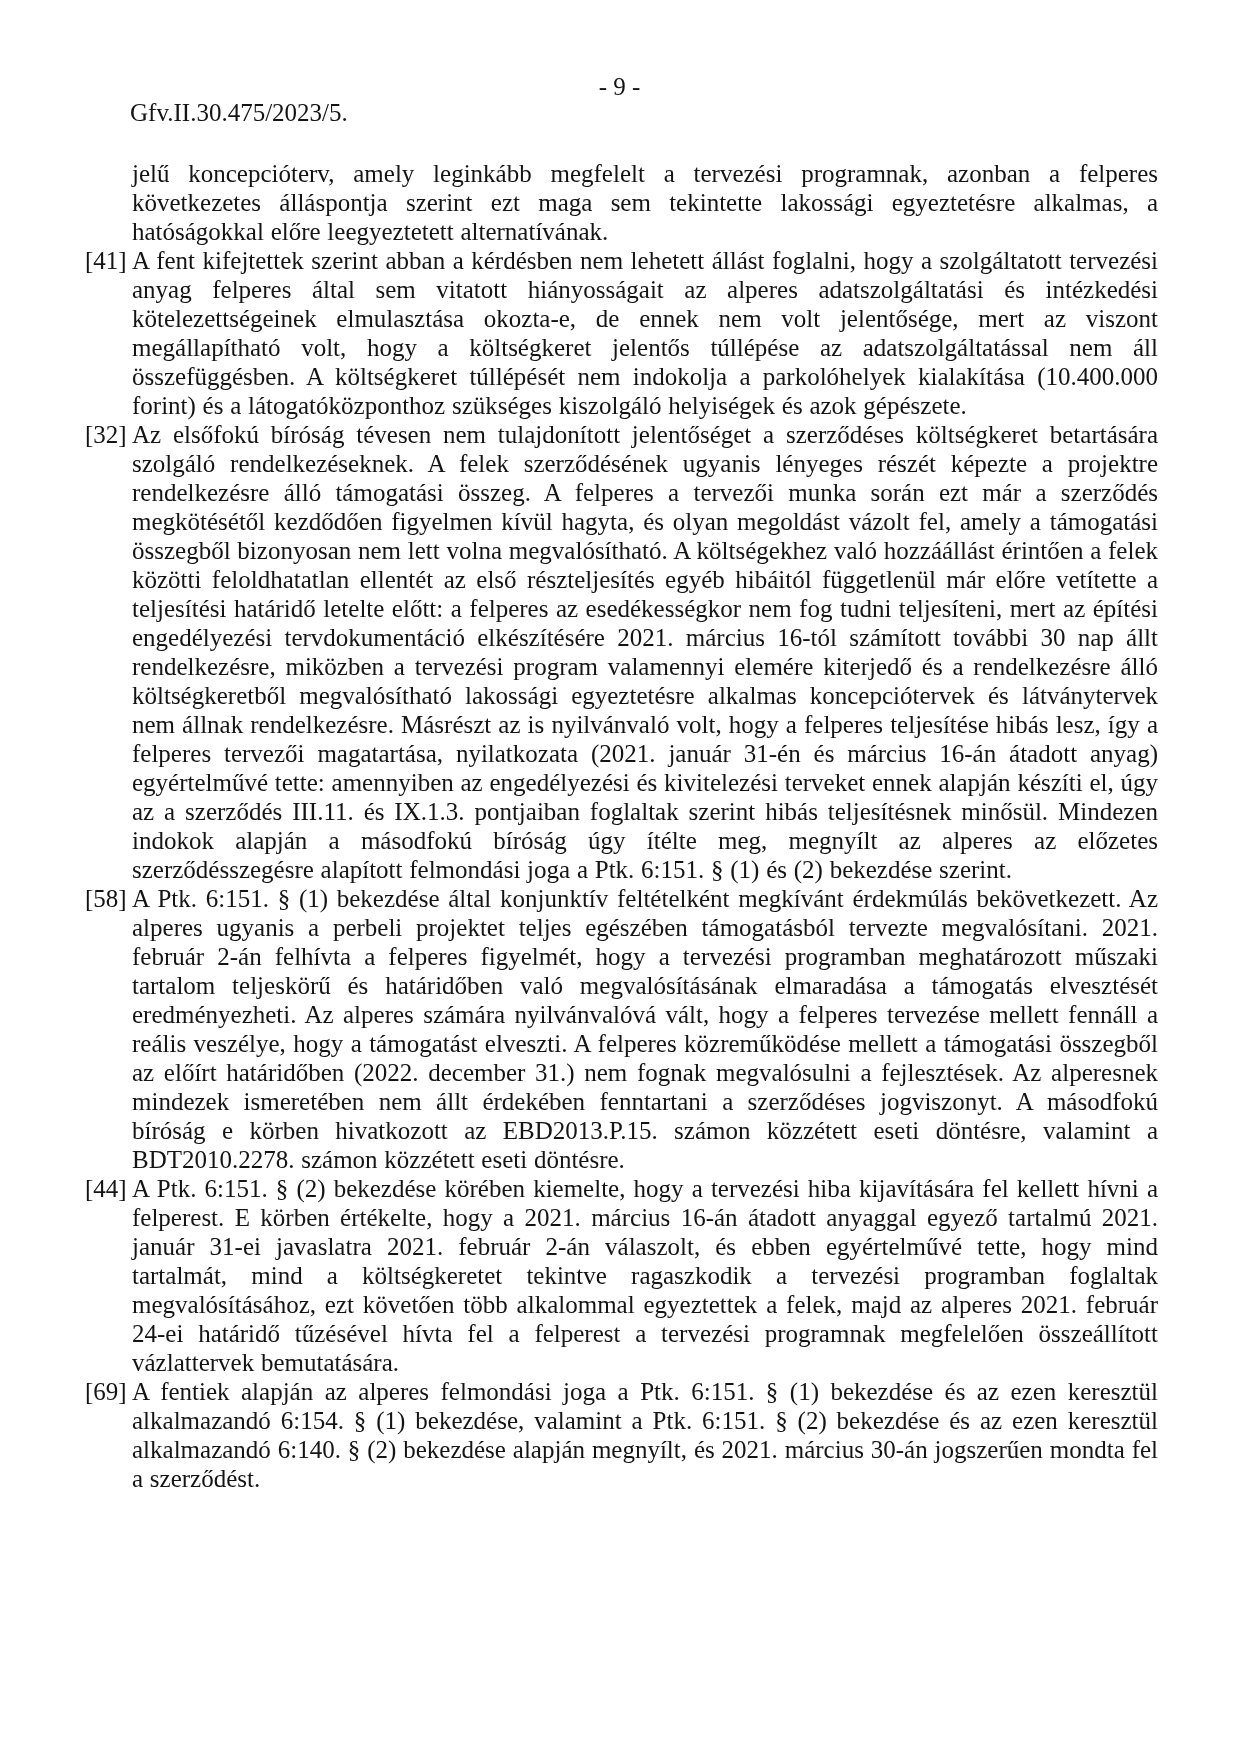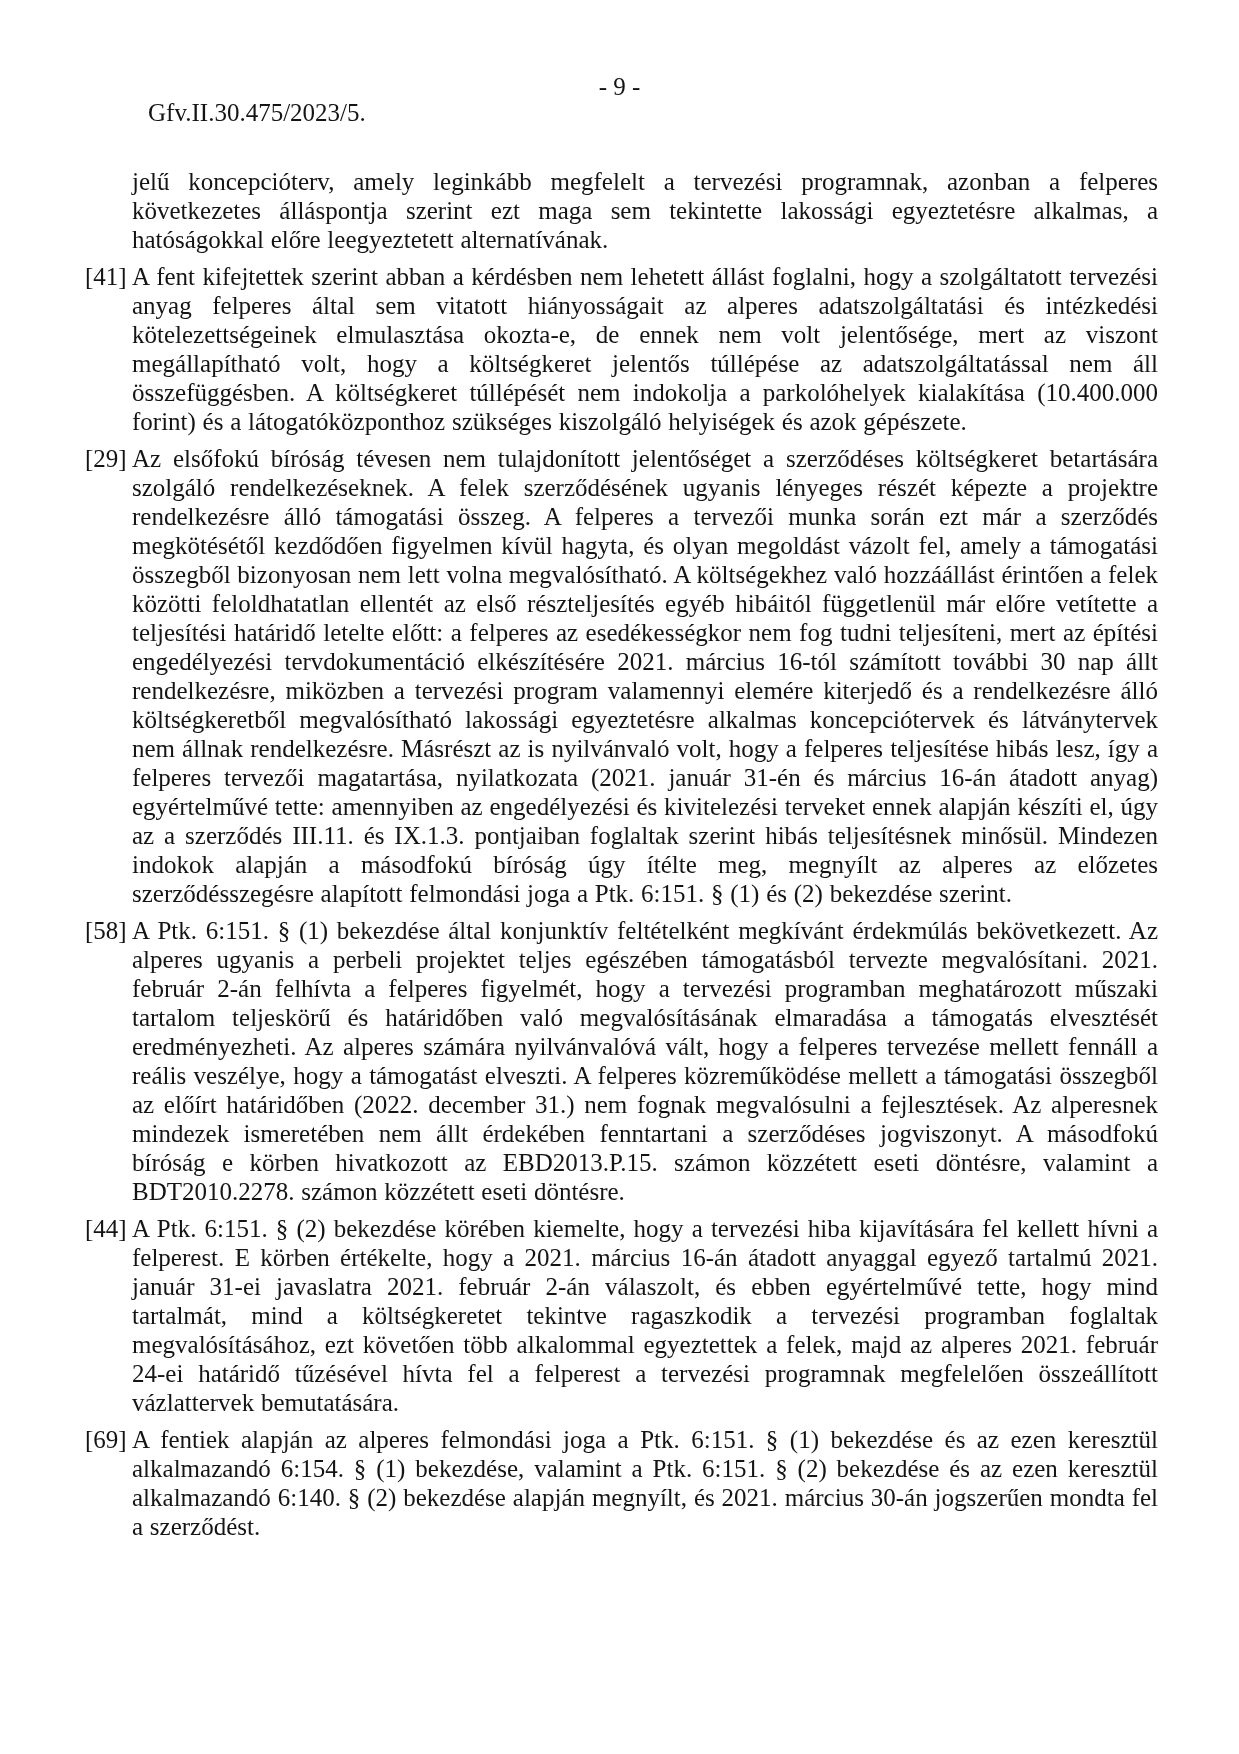--- a/index.html
+++ b/index.html
@@ -22,38 +22,37 @@
     top: 72px;
     left: 0;
     width: 100%;
     text-align: center;
     line-height: 29px;
     white-space: pre;
   }
   .case-number {
     position: absolute;
     top: 98px;
-    left: 148px;
+    left: 130px;
     line-height: 29px;
     white-space: pre;
   }
   .doc-body {
     position: absolute;
     top: 159px;
     left: 132px;
     width: 1026px;
   }
   .para {
     position: relative;
     text-align: justify;
     text-justify: inter-word;
     line-height: 29px;
     hyphens: none;
     word-spacing: 0.5px;
-    margin-top: 8px;
   }
   .para-num {
     position: absolute;
     left: -47px;
     top: 0;
     line-height: 29px;
     text-align: right;
   }
 </style>
 </head>
@@ -71,21 +70,21 @@
       <span class="para-num"></span>
       <span class="para-text">jelű koncepcióterv, amely leginkább megfelelt a tervezési programnak, azonban a felperes következetes álláspontja szerint ezt maga sem tekintette lakossági egyeztetésre alkalmas, a hatóságokkal előre leegyeztetett alternatívának.</span>
     </div>
 
     <div class="para">
       <span class="para-num">[41]</span>
       <span class="para-text">A fent kifejtettek szerint abban a kérdésben nem lehetett állást foglalni, hogy a szolgáltatott tervezési anyag felperes által sem vitatott hiányosságait az alperes adatszolgáltatási és intézkedési kötelezettségeinek elmulasztása okozta-e, de ennek nem volt jelentősége, mert az viszont megállapítható volt, hogy a költségkeret jelentős túllépése az adatszolgáltatással nem áll összefüggésben. A költségkeret túllépését nem indokolja a parkolóhelyek kialakítása (10.400.000 forint) és a látogatóközponthoz szükséges kiszolgáló helyiségek és azok gépészete.</span>
     </div>
 
     <div class="para">
-      <span class="para-num">[29]</span>
+      <span class="para-num">[32]</span>
       <span class="para-text">Az elsőfokú bíróság tévesen nem tulajdonított jelentőséget a szerződéses költségkeret betartására szolgáló rendelkezéseknek. A felek szerződésének ugyanis lényeges részét képezte a projektre rendelkezésre álló támogatási összeg. A felperes a tervezői munka során ezt már a szerződés megkötésétől kezdődően figyelmen kívül hagyta, és olyan megoldást vázolt fel, amely a támogatási összegből bizonyosan nem lett volna megvalósítható. A költségekhez való hozzáállást érintően a felek közötti feloldhatatlan ellentét az első részteljesítés egyéb hibáitól függetlenül már előre vetítette a teljesítési határidő letelte előtt: a felperes az esedékességkor nem fog tudni teljesíteni, mert az építési engedélyezési tervdokumentáció elkészítésére 2021. március 16-tól számított további 30 nap állt rendelkezésre, miközben a tervezési program valamennyi elemére kiterjedő és a rendelkezésre álló költségkeretből megvalósítható lakossági egyeztetésre alkalmas koncepciótervek és látványtervek nem állnak rendelkezésre. Másrészt az is nyilvánvaló volt, hogy a felperes teljesítése hibás lesz, így a felperes tervezői magatartása, nyilatkozata (2021. január 31-én és március 16-án átadott anyag) egyértelművé tette: amennyiben az engedélyezési és kivitelezési terveket ennek alapján készíti el, úgy az a szerződés III.11. és IX.1.3. pontjaiban foglaltak szerint hibás teljesítésnek minősül. Mindezen indokok alapján a másodfokú bíróság úgy ítélte meg, megnyílt az alperes az előzetes szerződésszegésre alapított felmondási joga a Ptk. 6:151. § (1) és (2) bekezdése szerint.</span>
     </div>
 
     <div class="para">
       <span class="para-num">[58]</span>
       <span class="para-text">A Ptk. 6:151. § (1) bekezdése által konjunktív feltételként megkívánt érdekmúlás bekövetkezett. Az alperes ugyanis a perbeli projektet teljes egészében támogatásból tervezte megvalósítani. 2021. február 2-án felhívta a felperes figyelmét, hogy a tervezési programban meghatározott műszaki tartalom teljeskörű és határidőben való megvalósításának elmaradása a támogatás elvesztését eredményezheti. Az alperes számára nyilvánvalóvá vált, hogy a felperes tervezése mellett fennáll a reális veszélye, hogy a támogatást elveszti. A felperes közreműködése mellett a támogatási összegből az előírt határidőben (2022. december 31.) nem fognak megvalósulni a fejlesztések. Az alperesnek mindezek ismeretében nem állt érdekében fenntartani a szerződéses jogviszonyt. A másodfokú bíróság e körben hivatkozott az EBD2013.P.15. számon közzétett eseti döntésre, valamint a BDT2010.2278. számon közzétett eseti döntésre.</span>
     </div>
 
     <div class="para">
       <span class="para-num">[44]</span>

